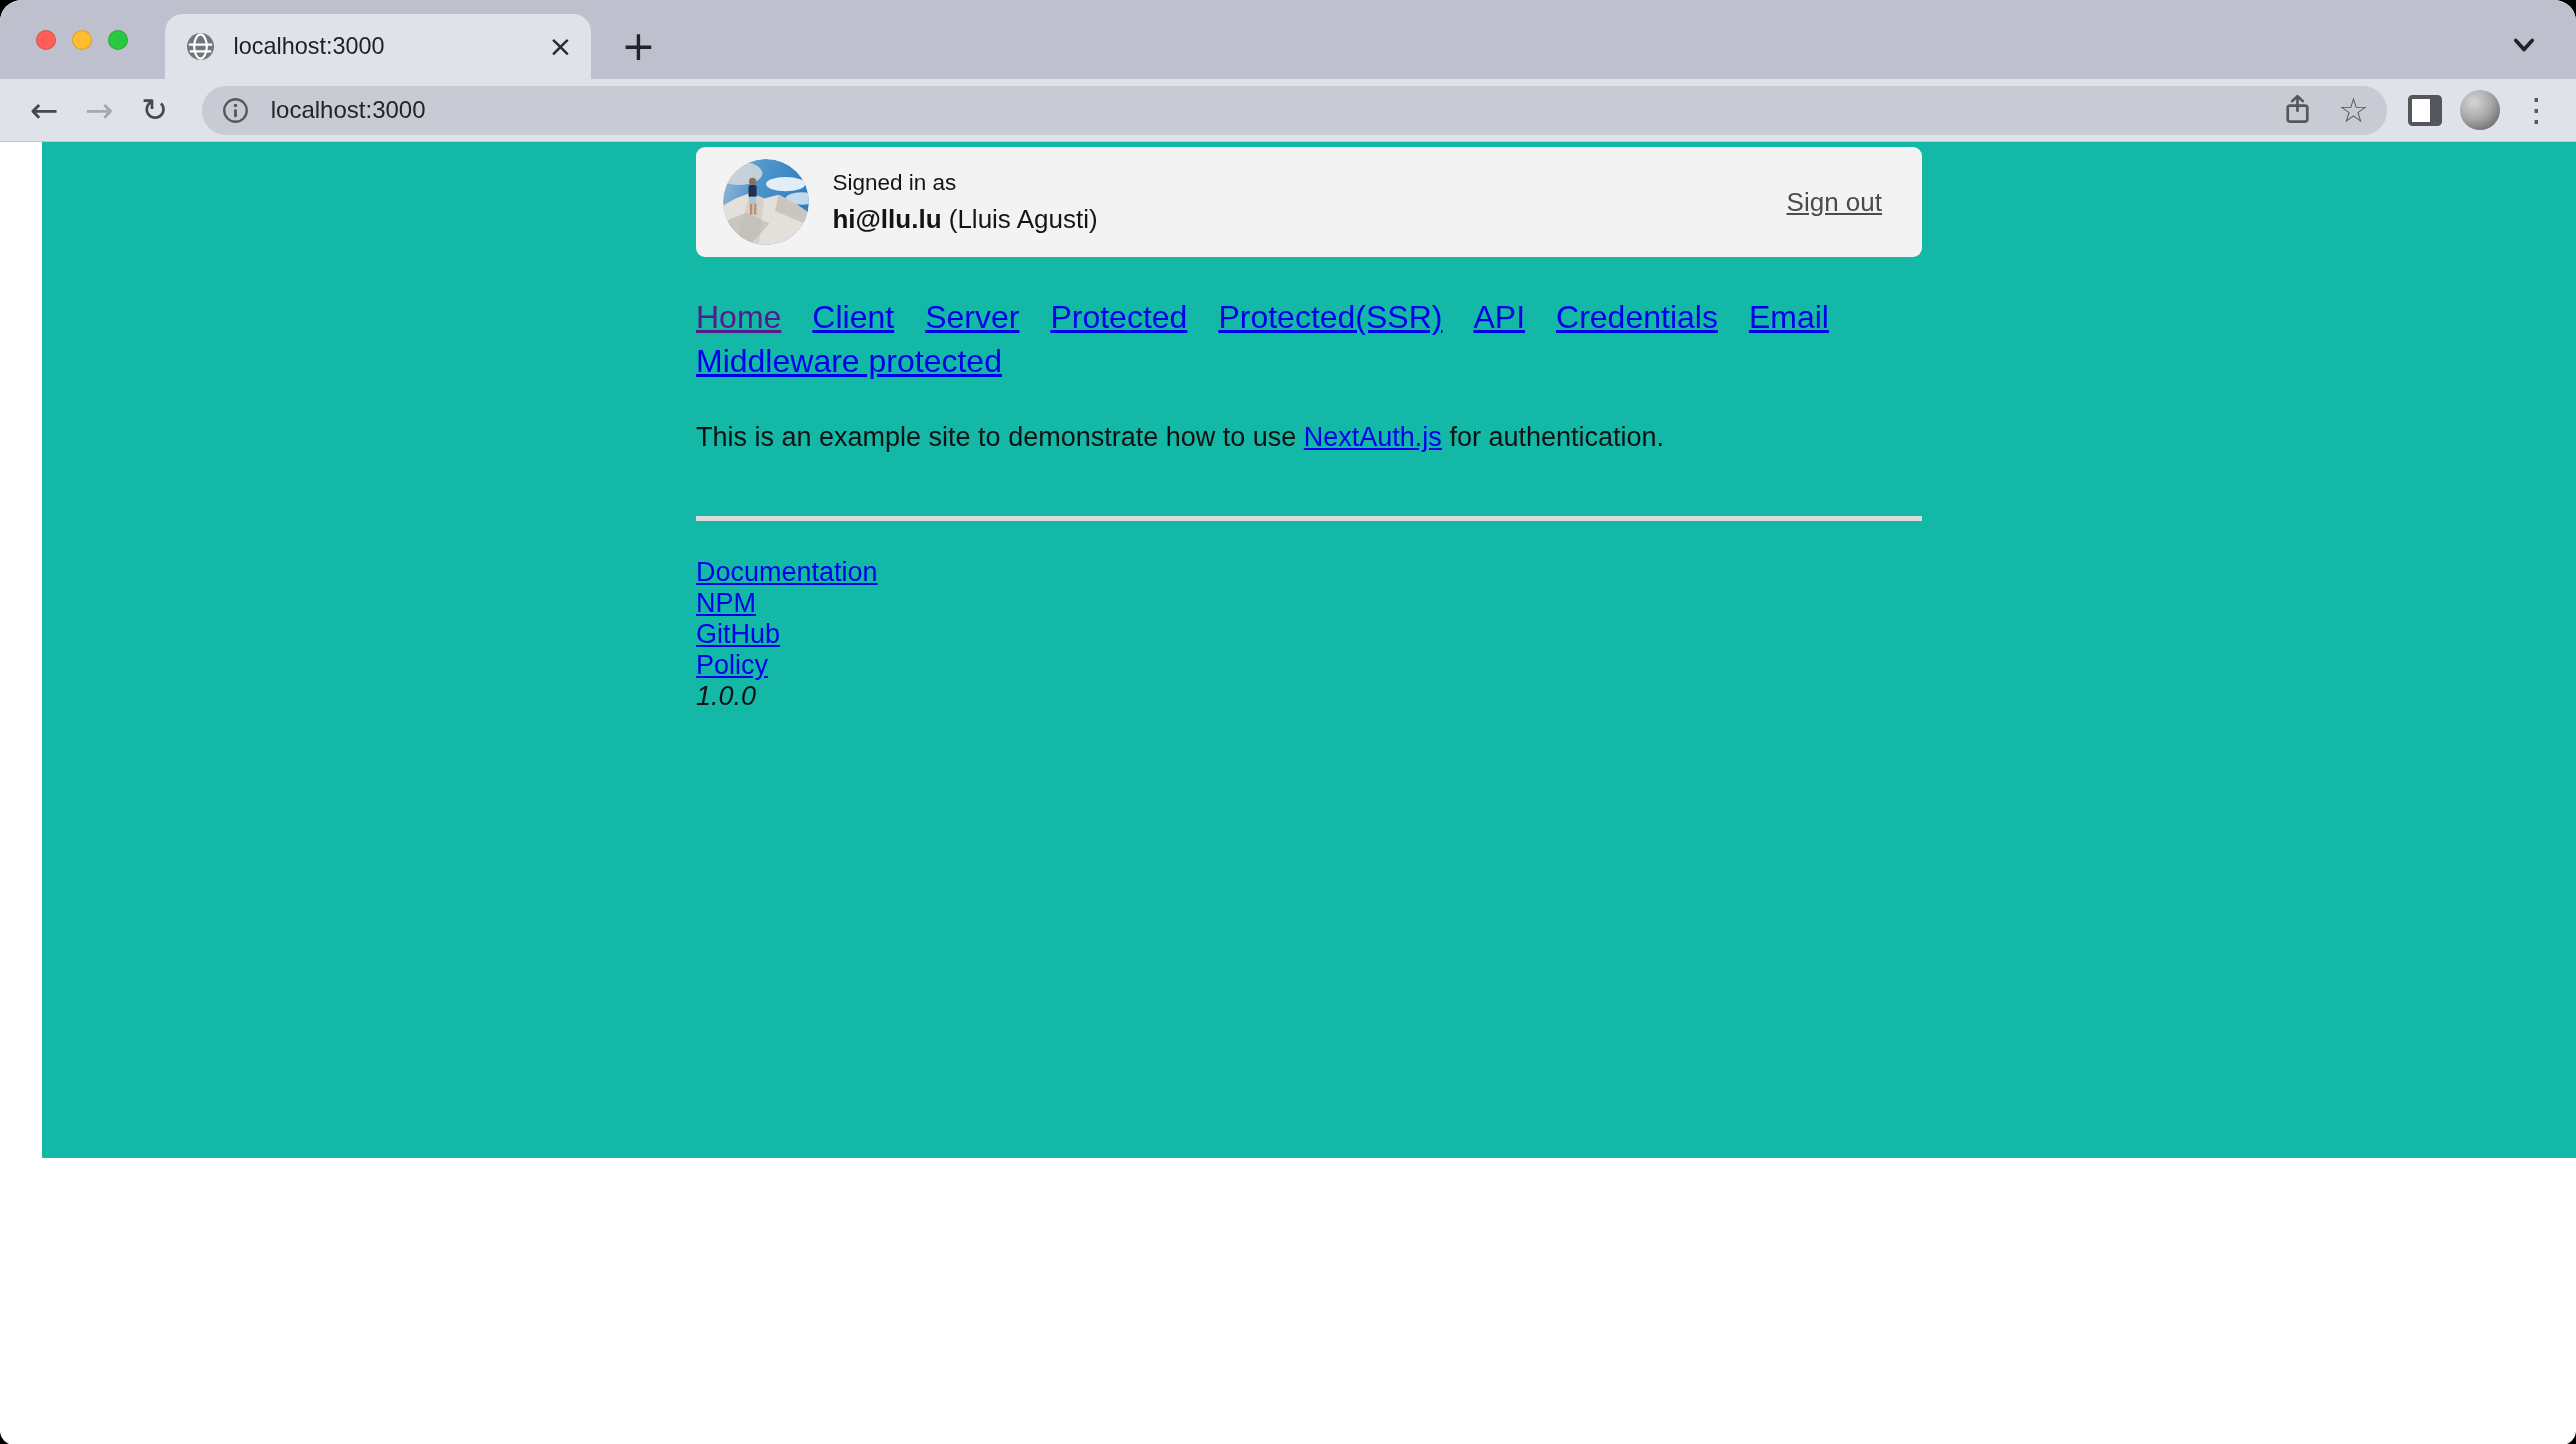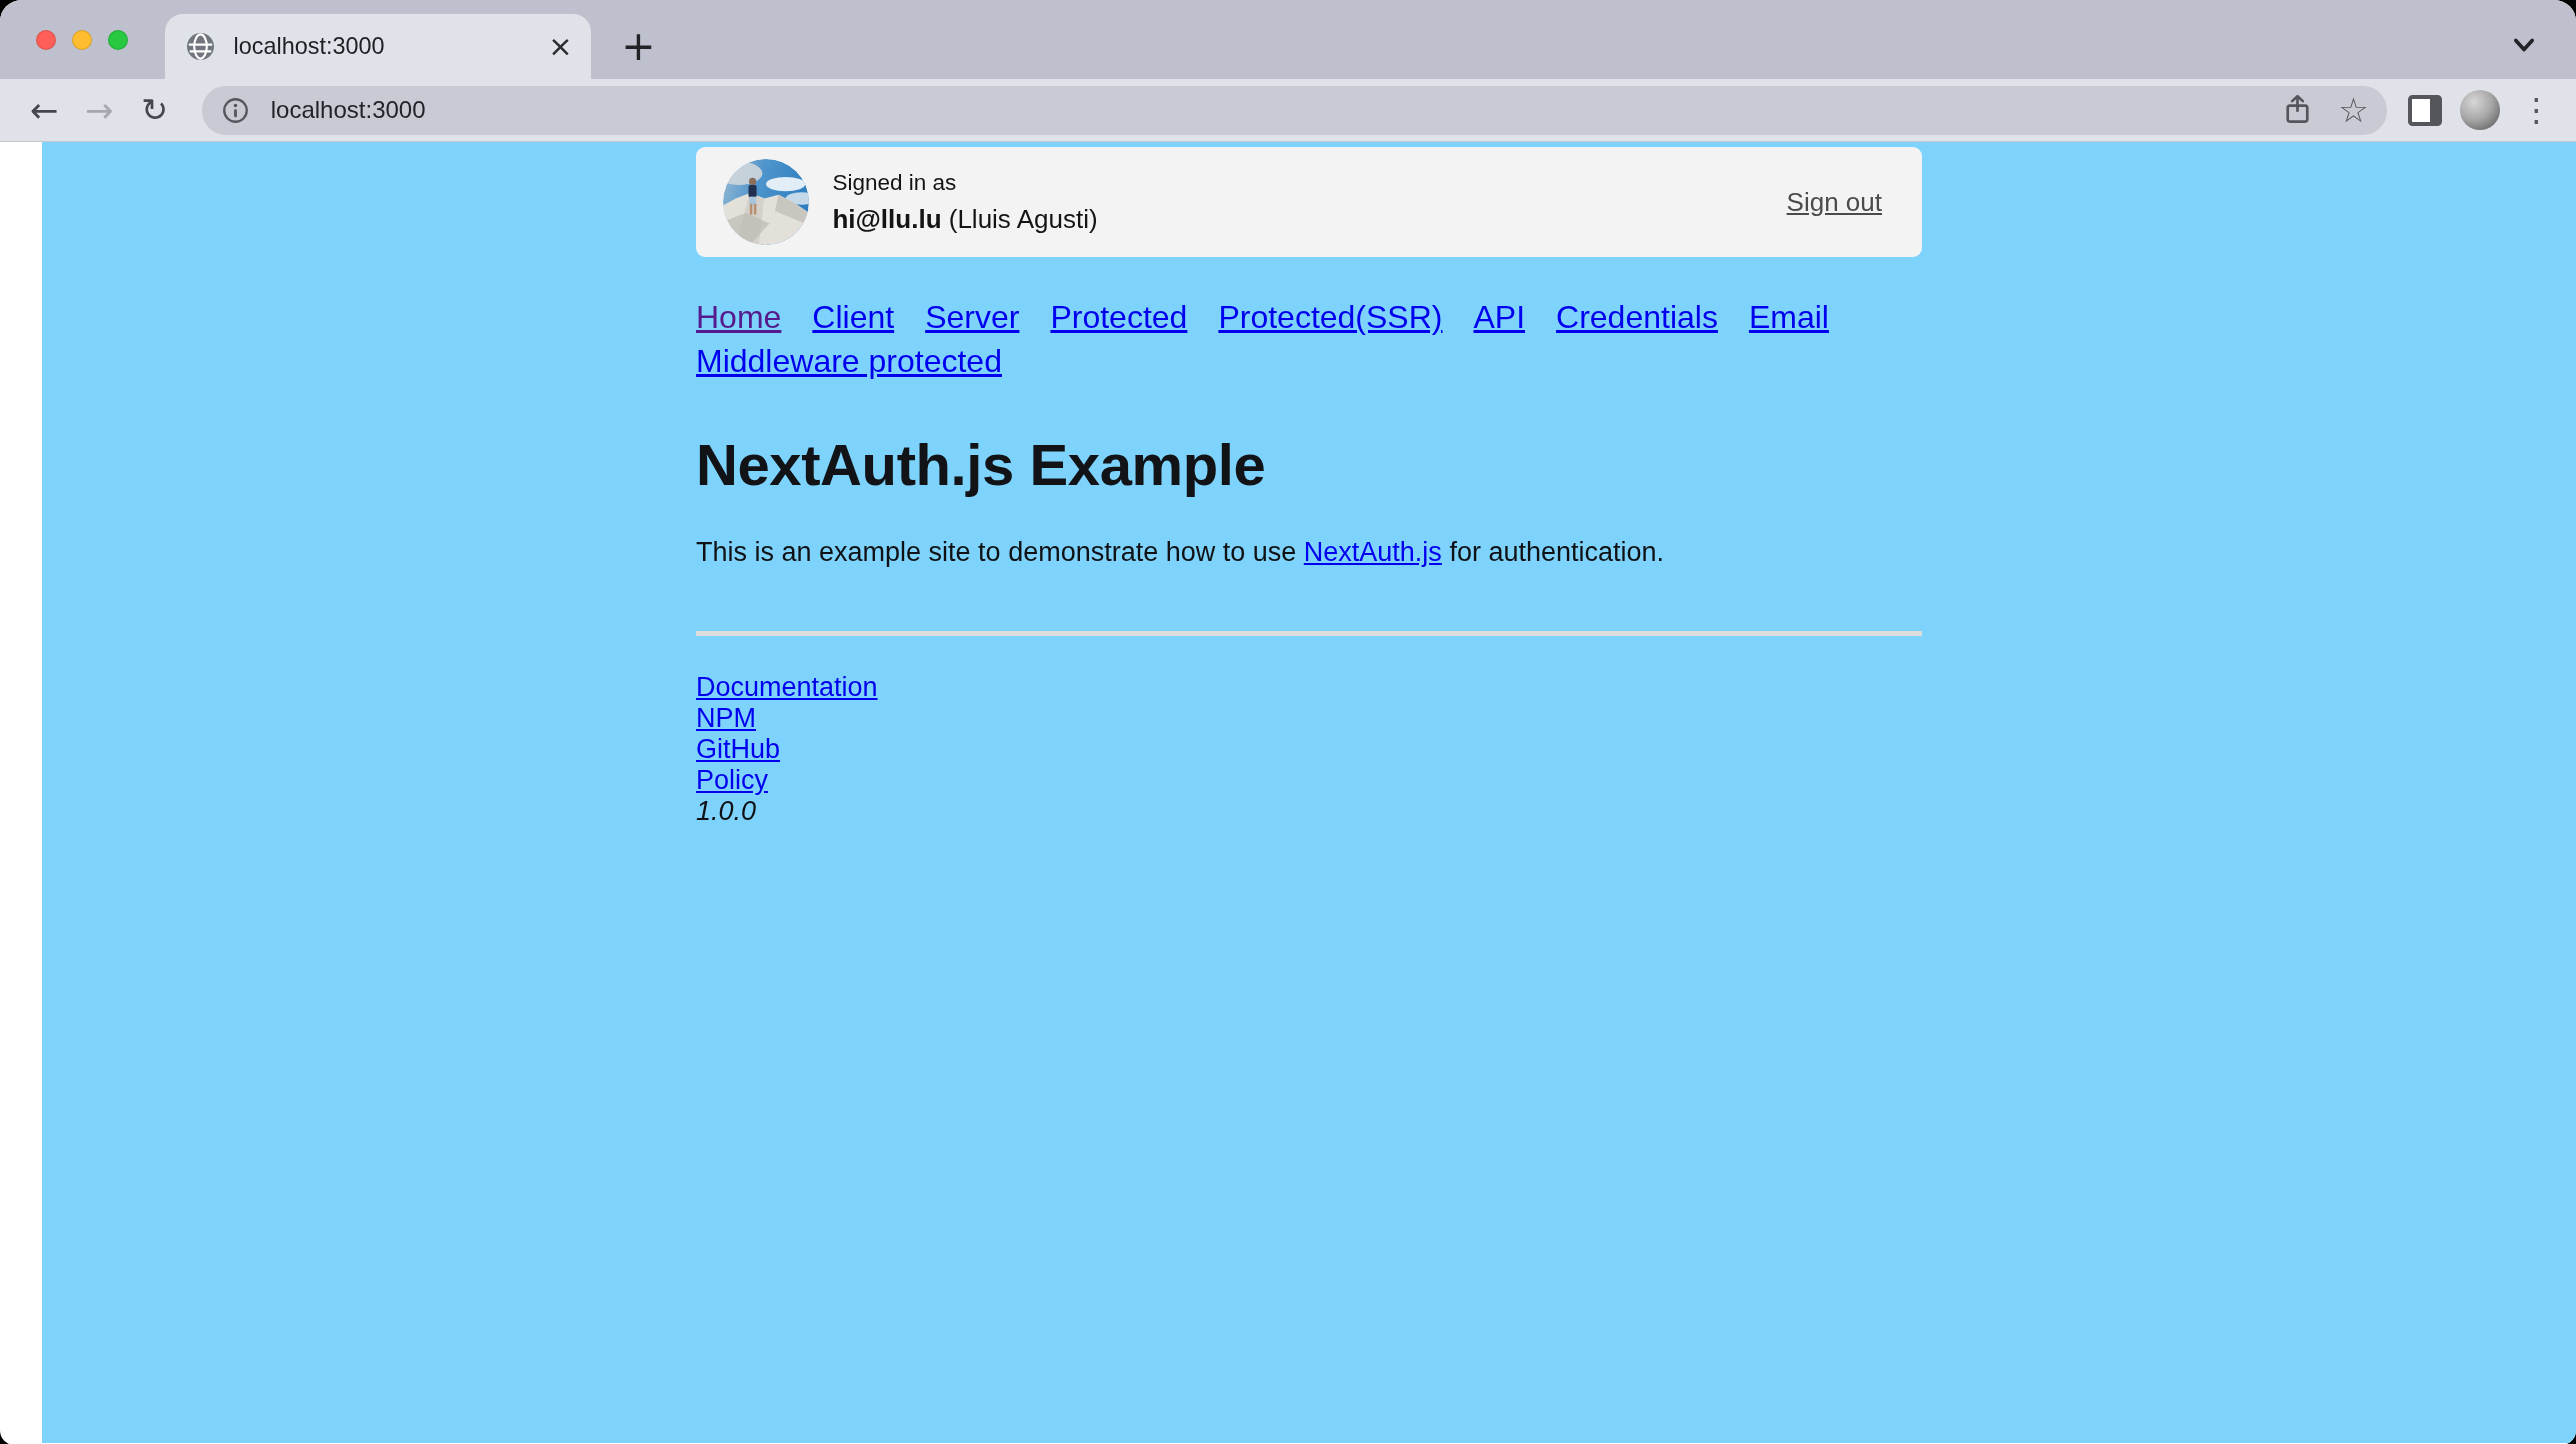--- a/index.html
+++ b/index.html
@@ -42,21 +42,21 @@
   .star { font-size:34px; color:#54565c; }
   .toolbar-right { display:flex; align-items:center; gap:18px; }
   .sidepanel { width:34px; height:31px; position:relative;
                border:4.5px solid #54565c; border-right:12.6px solid #54565c;
                border-radius:4.5px; background:#fff; }
   .profile { width:40px; height:40px; border-radius:50%;
              background:radial-gradient(circle at 35% 30%, #d6d6d6 0%, #a9a9a9 45%, #707070 80%, #555 100%); }
   .dots { font-size:32px; color:#54565c; width:36px; height:40px; }
 
   
-  .page { height:1301px; background:#7dd3fc; overflow:hidden;margin-left:42px; }
+  .page { height:1016px; background:#14b8a6; overflow:hidden;margin-left:42px; }
   .container { width:1226px; margin:0 auto; }
 
   .signedbox { margin-top:5.4px; height:110px; background:#f3f3f3; border-radius:9px;
                display:flex; align-items:center; padding:0 40px 0 27px; }
   .uavatar { width:86px; height:86px; border-radius:50%; overflow:hidden; flex:none; }
   .utext { margin-left:23.4px; display:flex; flex-direction:column; gap:8px; }
   .signed-small { font-size:22.5px; color:#141414; }
   .signed-big { font-size:26px; color:#141414; }
   .signed-big .email { font-weight:700; }
   .signout { margin-left:auto; font-size:26px; color:#4b4b4b;
@@ -185,21 +185,20 @@
           <a class="nav-link">Client</a>
           <a class="nav-link">Server</a>
           <a class="nav-link">Protected</a>
           <a class="nav-link">Protected(SSR)</a>
           <a class="nav-link">API</a>
           <a class="nav-link">Credentials</a>
           <a class="nav-link">Email</a>
           <a class="nav-link">Middleware protected</a>
         </nav>
 
-      <h1 class="page-title">NextAuth.js Example</h1>
 
       <p class="desc"><span>This is an example site to demonstrate how to use </span><a>NextAuth.js</a><span> for authentication.</span></p>
 
       <hr class="divider">
 
       <footer class="pagefooter">
         <a class="footer-link">Documentation</a>
           <a class="footer-link">NPM</a>
           <a class="footer-link">GitHub</a>
           <a class="footer-link">Policy</a>

